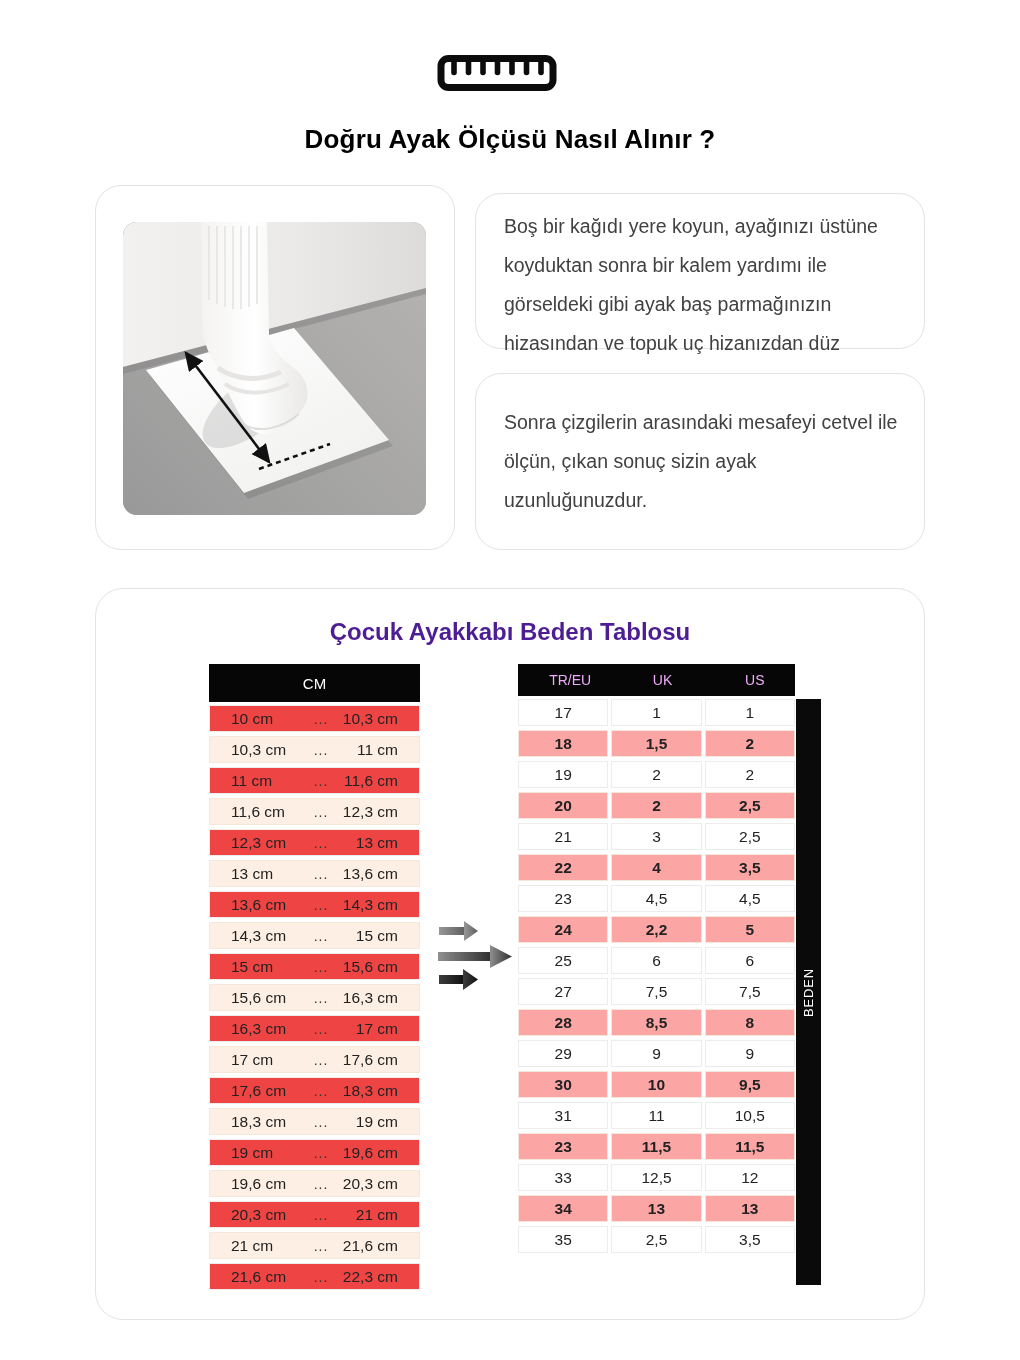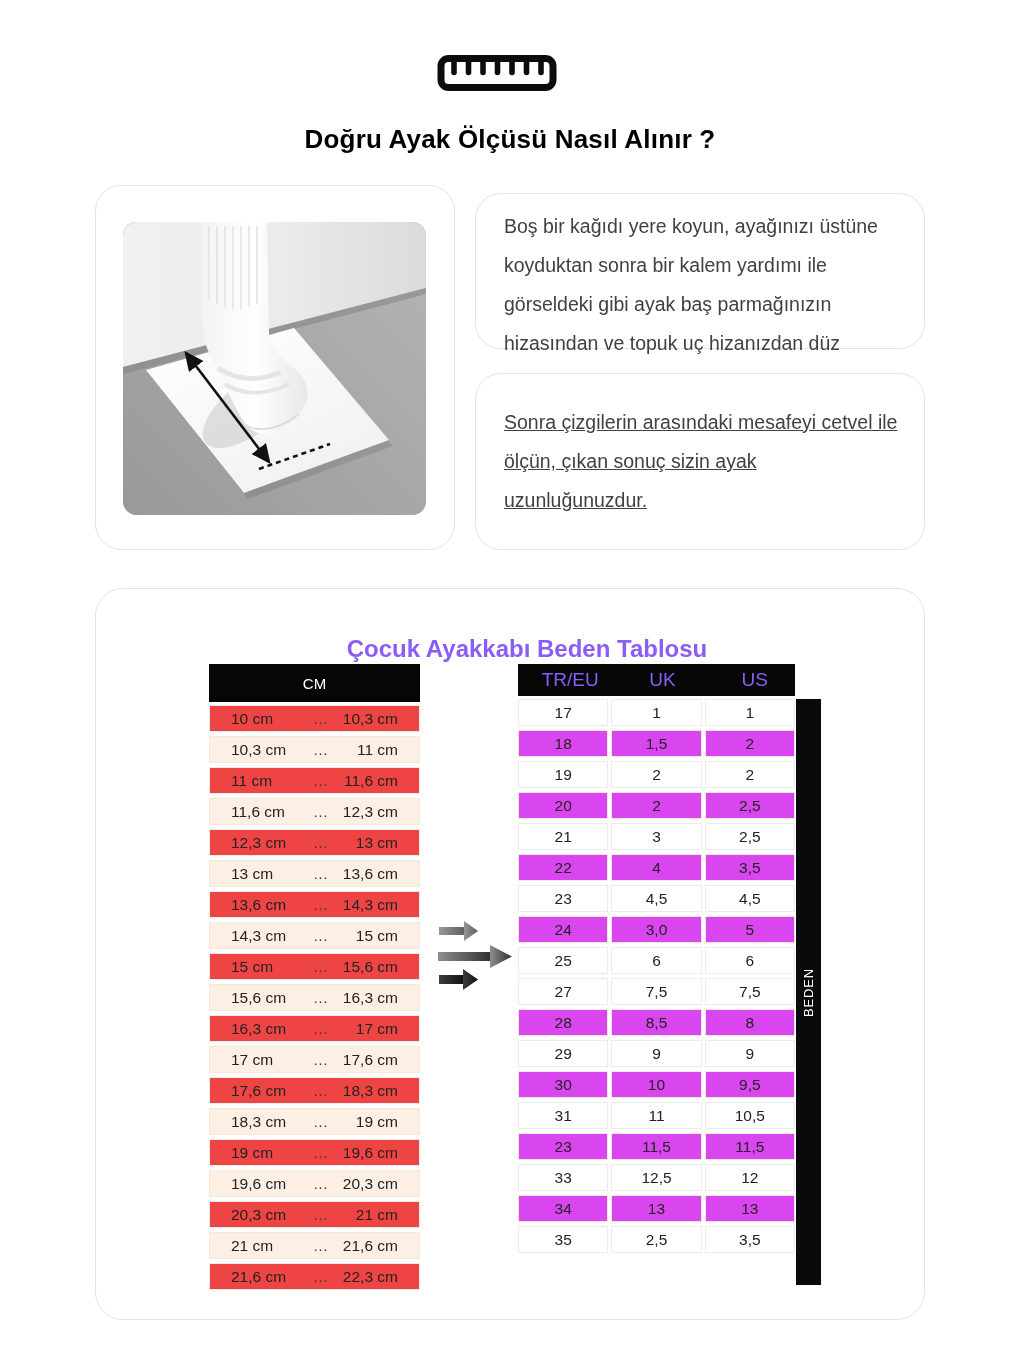--- a/index.html
+++ b/index.html
@@ -19,54 +19,54 @@
 
   .photo-card{position:absolute;left:95px;top:185px;width:360px;height:365px;border-radius:26px;}
   .photo{position:absolute;left:27px;top:36px;width:303px;height:293px;border-radius:14px;overflow:hidden;background:#a8a8a8;}
 
   .tip-card{
     position:absolute;left:475px;width:450px;border-radius:26px;
     color:#414141;font-size:19.5px;line-height:39px;
   }
   .tip-card p{margin:0;}
   .tip1{top:193px;height:156px;padding:13px 26px 0 28px;}
-  .tip2{top:373px;height:177px;display:flex;align-items:center;padding:0 26px 0 28px;text-decoration:underline;}
+  .tip2{top:373px;height:177px;display:flex;align-items:center;padding:0 26px 0 28px;}
 
   .table-card{position:absolute;left:95px;top:588px;width:830px;height:732px;border-radius:28px;}
   .chart-title{
-    position:absolute;top:29px;left:0;width:100%;margin:17px;text-align:center;
-    font-size:24px;font-weight:bold;color:#8b5cf6;
+    position:absolute;top:29px;left:0;width:100%;margin:0;text-align:center;
+    font-size:24px;font-weight:bold;color:#4c1d95;
   }
 
   .cm-table{position:absolute;left:113px;top:75px;width:211px;}
   .thead{
     height:38px;background:#060606;color:#ffffff;font-size:15px;
     display:flex;align-items:center;justify-content:center;margin-bottom:3px;
   }
   .eu-thead{display:flex;height:32px;background:#060606;margin-bottom:3px;}
-  .eu-thead span{flex:1;color:#8b5cf6;font-size:19px;display:flex;align-items:center;justify-content:center;padding-left:12px;}
+  .eu-thead span{flex:1;color:#f0abfc;font-size:14px;display:flex;align-items:center;justify-content:center;padding-left:12px;}
 
   .row{
     height:27px;margin-bottom:4px;display:flex;align-items:center;
     background:#ef4444;border:1px solid #ececec;box-sizing:border-box;
     font-size:15.5px;color:#222;
   }
   .row.alt{background:#fdefe4;border-color:#f5e7da;}
   .row .c1{flex:0 0 78px;padding-left:21px;text-align:left;white-space:nowrap;}
   .row .dots{flex:0 0 24px;text-align:center;font-size:14px;color:#333;letter-spacing:1px;}
   .row .c2{flex:1;padding-right:21px;text-align:right;white-space:nowrap;}
 
   .eu-table{position:absolute;left:422px;top:75px;width:277px;}
   .srow{display:flex;gap:3px;height:27px;margin-bottom:4px;}
   .scell{
     flex:1;display:flex;align-items:center;justify-content:center;
     background:#fff;border:1px solid #ececec;box-sizing:border-box;
     font-size:15.5px;color:#222;
   }
-  .srow.alt .scell{background:#d946ef;border-color:#f5e7da;}
+  .srow.alt .scell{background:#fca5a5;border-color:#f5e7da;font-weight:bold;}
 
   .beden-bar{
     position:absolute;left:700px;top:110px;width:25px;height:586px;background:#0a0a0a;
     display:flex;align-items:center;justify-content:center;
   }
   .beden-bar span{
     color:#ffffff;font-size:13px;letter-spacing:.8px;white-space:nowrap;
     transform:rotate(-90deg);
   }
 
@@ -329,21 +329,21 @@
           <span class="scell">4</span>
           <span class="scell">3,5</span>
         </div>
         <div class="srow">
           <span class="scell">23</span>
           <span class="scell">4,5</span>
           <span class="scell">4,5</span>
         </div>
         <div class="srow alt">
           <span class="scell">24</span>
-          <span class="scell">3,0</span>
+          <span class="scell">2,2</span>
           <span class="scell">5</span>
         </div>
         <div class="srow">
           <span class="scell">25</span>
           <span class="scell">6</span>
           <span class="scell">6</span>
         </div>
         <div class="srow">
           <span class="scell">27</span>
           <span class="scell">7,5</span>

